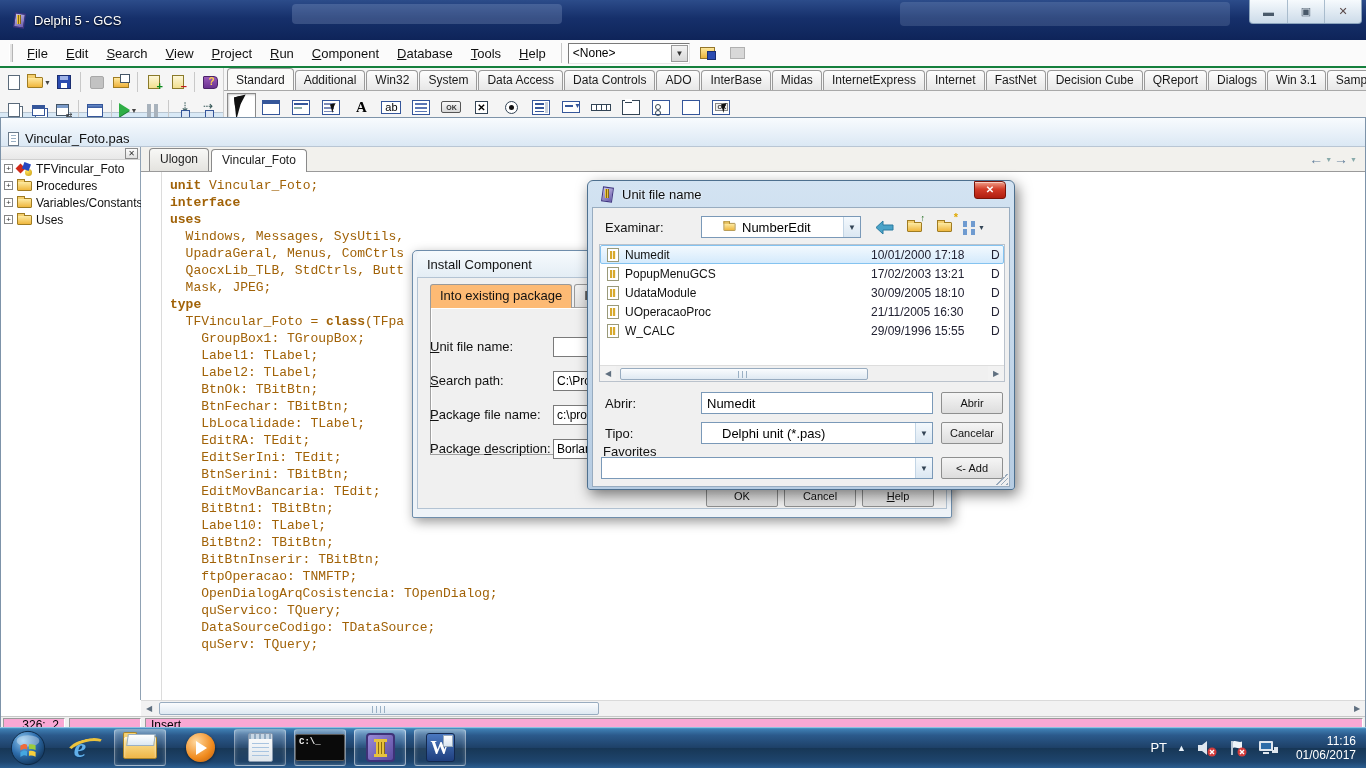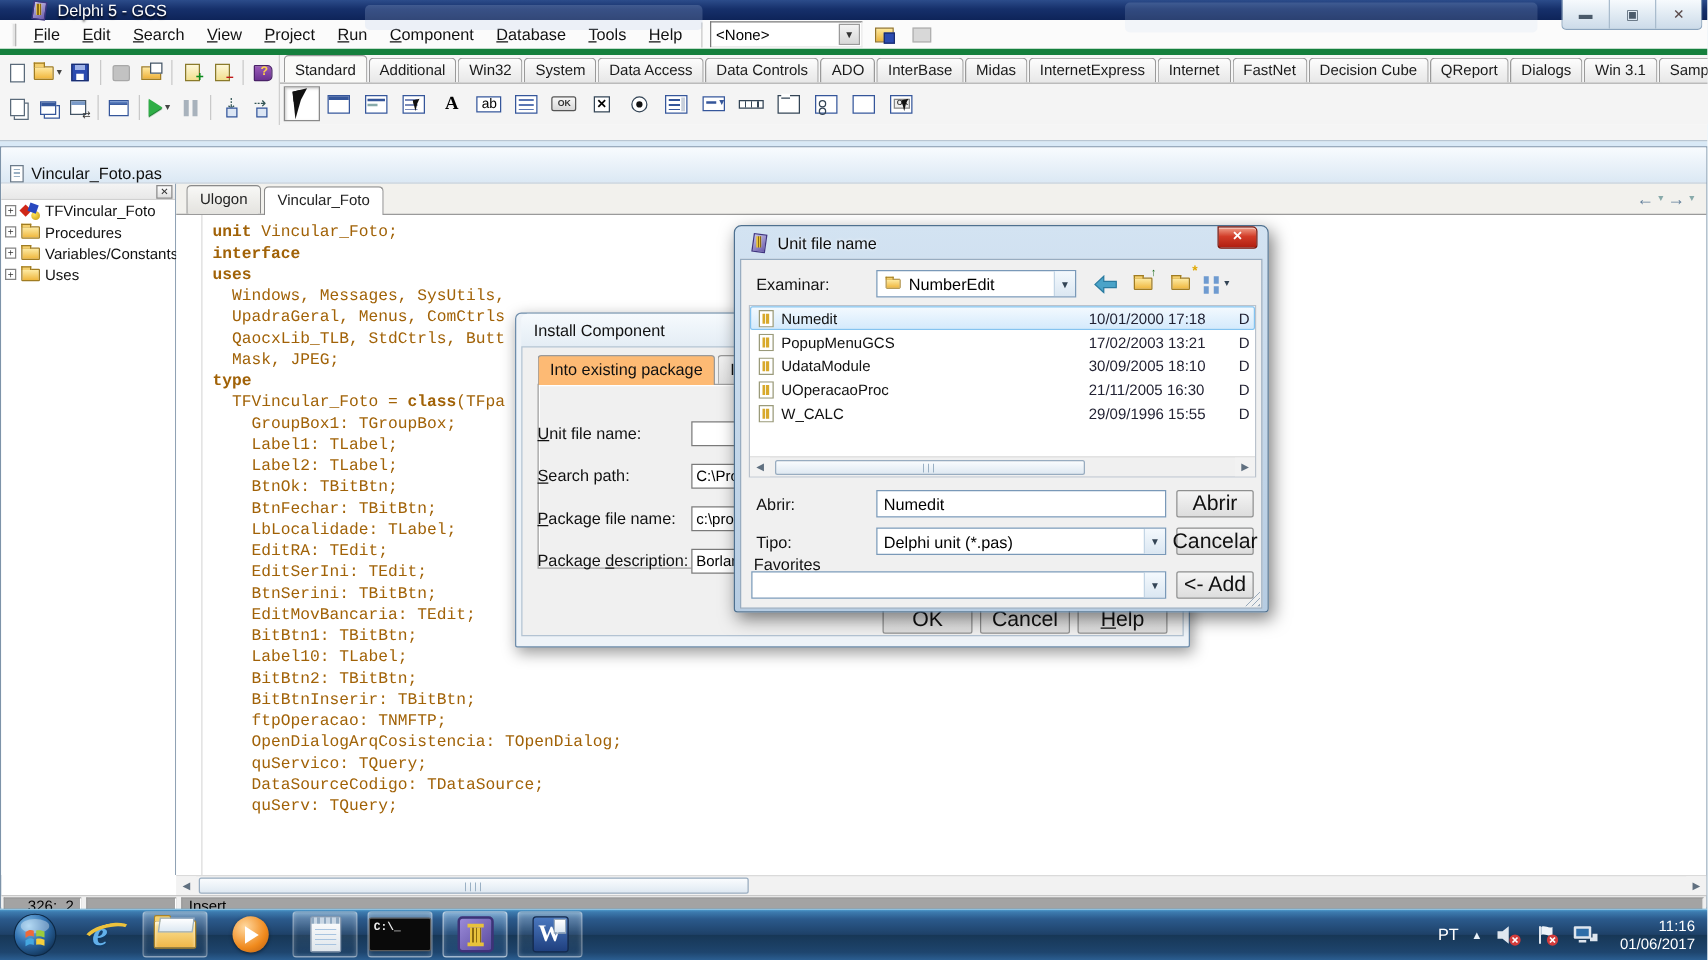--- a/index.html
+++ b/index.html
@@ -2,30 +2,30 @@
 <html><head>
 <meta charset="utf-8">
 <style>
 *{margin:0;padding:0;box-sizing:border-box}
 html,body{width:1366px;height:768px;overflow:hidden}
 body{position:relative;font-family:"Liberation Sans",sans-serif;font-size:13px;background:#d9e9f6;color:#000}
 u{text-decoration:underline}
 
 
 #ide{position:absolute;left:0;top:0;width:1366px;height:113px;background:#f5f5f5;border-bottom:1px solid #b9c6d2}
-#titlebar{position:relative;height:16px;background:linear-gradient(180deg,#2c4c8a 0%,#16306b 45%,#0e2459 100%);display:flex;align-items:center;padding-left:24px;color:#fff}
+#titlebar{position:relative;height:40px;background:linear-gradient(180deg,#2c4c8a 0%,#16306b 45%,#0e2459 100%);display:flex;align-items:center;padding-left:12px;color:#fff}
 #titlebar .ttl{font-size:13px;margin-left:6px;text-shadow:0 1px 2px #000}
 .blurwin{position:absolute;border-radius:4px;background:rgba(180,200,230,.22)}
 #blur1{left:292px;top:4px;width:270px;height:20px}
 #blur2{left:900px;top:2px;width:330px;height:24px;background:rgba(200,220,245,.16)}
 #main-winbtns{position:absolute;right:4px;top:0;height:24px;display:flex;background:linear-gradient(#f6fafd,#ccdbe9);border:1px solid #8ba4bd;border-top:none;border-radius:0 0 4px 4px;overflow:hidden}
 .wbtn{width:37px;display:flex;align-items:center;justify-content:center;color:#4a5a6a;font-size:11px;border-left:1px solid #a9bccd}
 .wbtn:first-child{border-left:none}
 .wbtn.close{color:#5a4a4a}
-#menubar{height:28px;background:#fbfbfb;border-bottom:5px solid #15803d;display:flex;align-items:center;padding-left:4px}
+#menubar{height:28px;background:#fbfbfb;border-bottom:2px solid #15803d;display:flex;align-items:center;padding-left:4px}
 .grip{width:4px;height:18px;margin:0 5px;border-left:1px solid #fff;border-right:1px solid #b5b5b5;background:#e4e4e4}
 .mitem{padding:4px 9px;color:#111;cursor:default}
 .vsep{width:1px;height:20px;background:#c8c8c8;margin:0 6px}
 #desk-combo{width:122px;height:21px;background:#fff;border:1px solid;border-color:#7a7a7a #e8e8e8 #e8e8e8 #7a7a7a;display:flex;align-items:center;font-size:12px}
 #desk-combo .cv{flex:1;padding-left:4px}
 .combo-btn{width:17px;height:17px;margin-right:1px;background:linear-gradient(#f4f4f4,#d8d8d8);border:1px solid #9a9a9a;font-size:8px;display:flex;align-items:center;justify-content:center;color:#333}
 #menubar .tbtn{margin-left:6px}
 
 #toolrow{display:flex;height:56px}
 #toolbars{width:268px;border-right:1px solid #cfcfcf}
@@ -135,30 +135,30 @@
 #codewrap{position:absolute;left:140px;right:0;top:25px;bottom:33px;background:#fff;overflow:hidden}
 #gutter{position:absolute;left:0;top:0;bottom:0;width:21px;border-right:1px solid #dcdcdc;background:#fff}
 #code{position:absolute;left:22px;top:0;right:0;bottom:0;padding:5px 0 0 7px;font:13px/17px "Liberation Mono",monospace;white-space:pre;color:#a16207}
 #code b{font-weight:bold}
 #ed-hscroll{position:absolute;left:140px;right:0;bottom:17px;height:16px;background:#f2f2f2;border-top:1px solid #dadada;display:flex;align-items:center}
 .sarr{width:16px;height:15px;display:flex;align-items:center;justify-content:center;font-size:8px;color:#607080;background:#f2f2f2}
 #hthumb{margin-left:2px;width:440px;height:13px;background:linear-gradient(#fafcfe,#dfe9f2);border:1px solid #98accO;border:1px solid #98acc0;border-radius:2px;position:relative}
 #hthumb::before{content:"";position:absolute;left:50%;top:3px;width:14px;height:7px;margin-left:-7px;background:repeating-linear-gradient(90deg,#9ab0c4 0 1px,transparent 1px 4px)}
 #ed-hscroll .rt{margin-left:auto}
 #ed-status{position:absolute;left:0;right:0;bottom:0;height:17px;background:#f0f0f0;border-top:1px solid #c8c8c8;display:flex;gap:4px;padding:1px 2px;font-size:12px}
-.spanel{border:1px solid;border-color:#9a9a9a #fff #fff #9a9a9a;background:#a3a3a3;display:flex;align-items:center;padding:0 5px;white-space:pre}
+.spanel{border:1px solid;border-color:#9a9a9a #fff #fff #9a9a9a;background:#f9a8d4;display:flex;align-items:center;padding:0 5px;white-space:pre}
 #sp-line{width:62px;justify-content:flex-end}
 #sp-mid{width:72px}
 #sp-mode{flex:1}
 
 
-.btn7{background:linear-gradient(#f5f5f5,#dddddd);border:1px solid #8e8f8f;border-radius:2px;font-size:17px;display:flex;align-items:center;justify-content:center;color:#111}
+.btn7{background:linear-gradient(#f5f5f5,#dddddd);border:1px solid #8e8f8f;border-radius:2px;font-size:11px;display:flex;align-items:center;justify-content:center;color:#111}
 .edit7{background:#fff;border:1px solid #7a99b8;font-size:13px;display:flex;align-items:center;padding-left:5px;overflow:hidden;white-space:nowrap}
 .combo7{background:#fff;border:1px solid #7a99b8;display:flex;align-items:center;font-size:13px;overflow:hidden}
-.combo7 .cv{flex:1;padding-left:5px;display:flex;align-items:center;gap:5px;white-space:nowrap;overflow:hidden}
+.combo7 .cv{flex:1;padding-left:20px;display:flex;align-items:center;gap:5px;white-space:nowrap;overflow:hidden}
 .combo7 .ca{width:17px;align-self:stretch;background:linear-gradient(#f4f9fd,#dbe7f2);border-left:1px solid #c3d5e5;display:flex;align-items:center;justify-content:center;font-size:8px;color:#345}
 
 
 #install{position:absolute;left:412px;top:250px;width:540px;height:268px;z-index:2;background:#eef3f8;border:1px solid #6e8dab;border-radius:5px 5px 2px 2px;box-shadow:2px 4px 12px rgba(0,0,0,.4);padding:0 4px 4px}
 #install .dtitle{height:26px;display:flex;align-items:center;padding-left:10px;font-size:13px;color:#111;background:linear-gradient(#f6fafd,#e4edf5);border-radius:5px 5px 0 0}
 #install .dbody{position:relative;background:#f0f0f0;border:1px solid #b3c3d3;height:232px}
 #itabs{position:absolute;left:12px;top:6px;display:flex}
 .itab{font-size:13px;padding:3px 9px;border:1px solid #9a9a9a;border-bottom:none;border-radius:3px 3px 0 0;background:linear-gradient(#f2f2f2,#e0e0e0);margin-right:2px;color:#111;white-space:nowrap}
 .itab.active{background:#fdba74;position:relative;top:0;z-index:2;padding-bottom:5px}
 #ipanel{position:absolute;left:12px;top:29px;right:12px;height:148px;border:1px solid #a0a0a0;box-shadow:inset 1px 1px 0 #fff;background:#f0f0f0}

